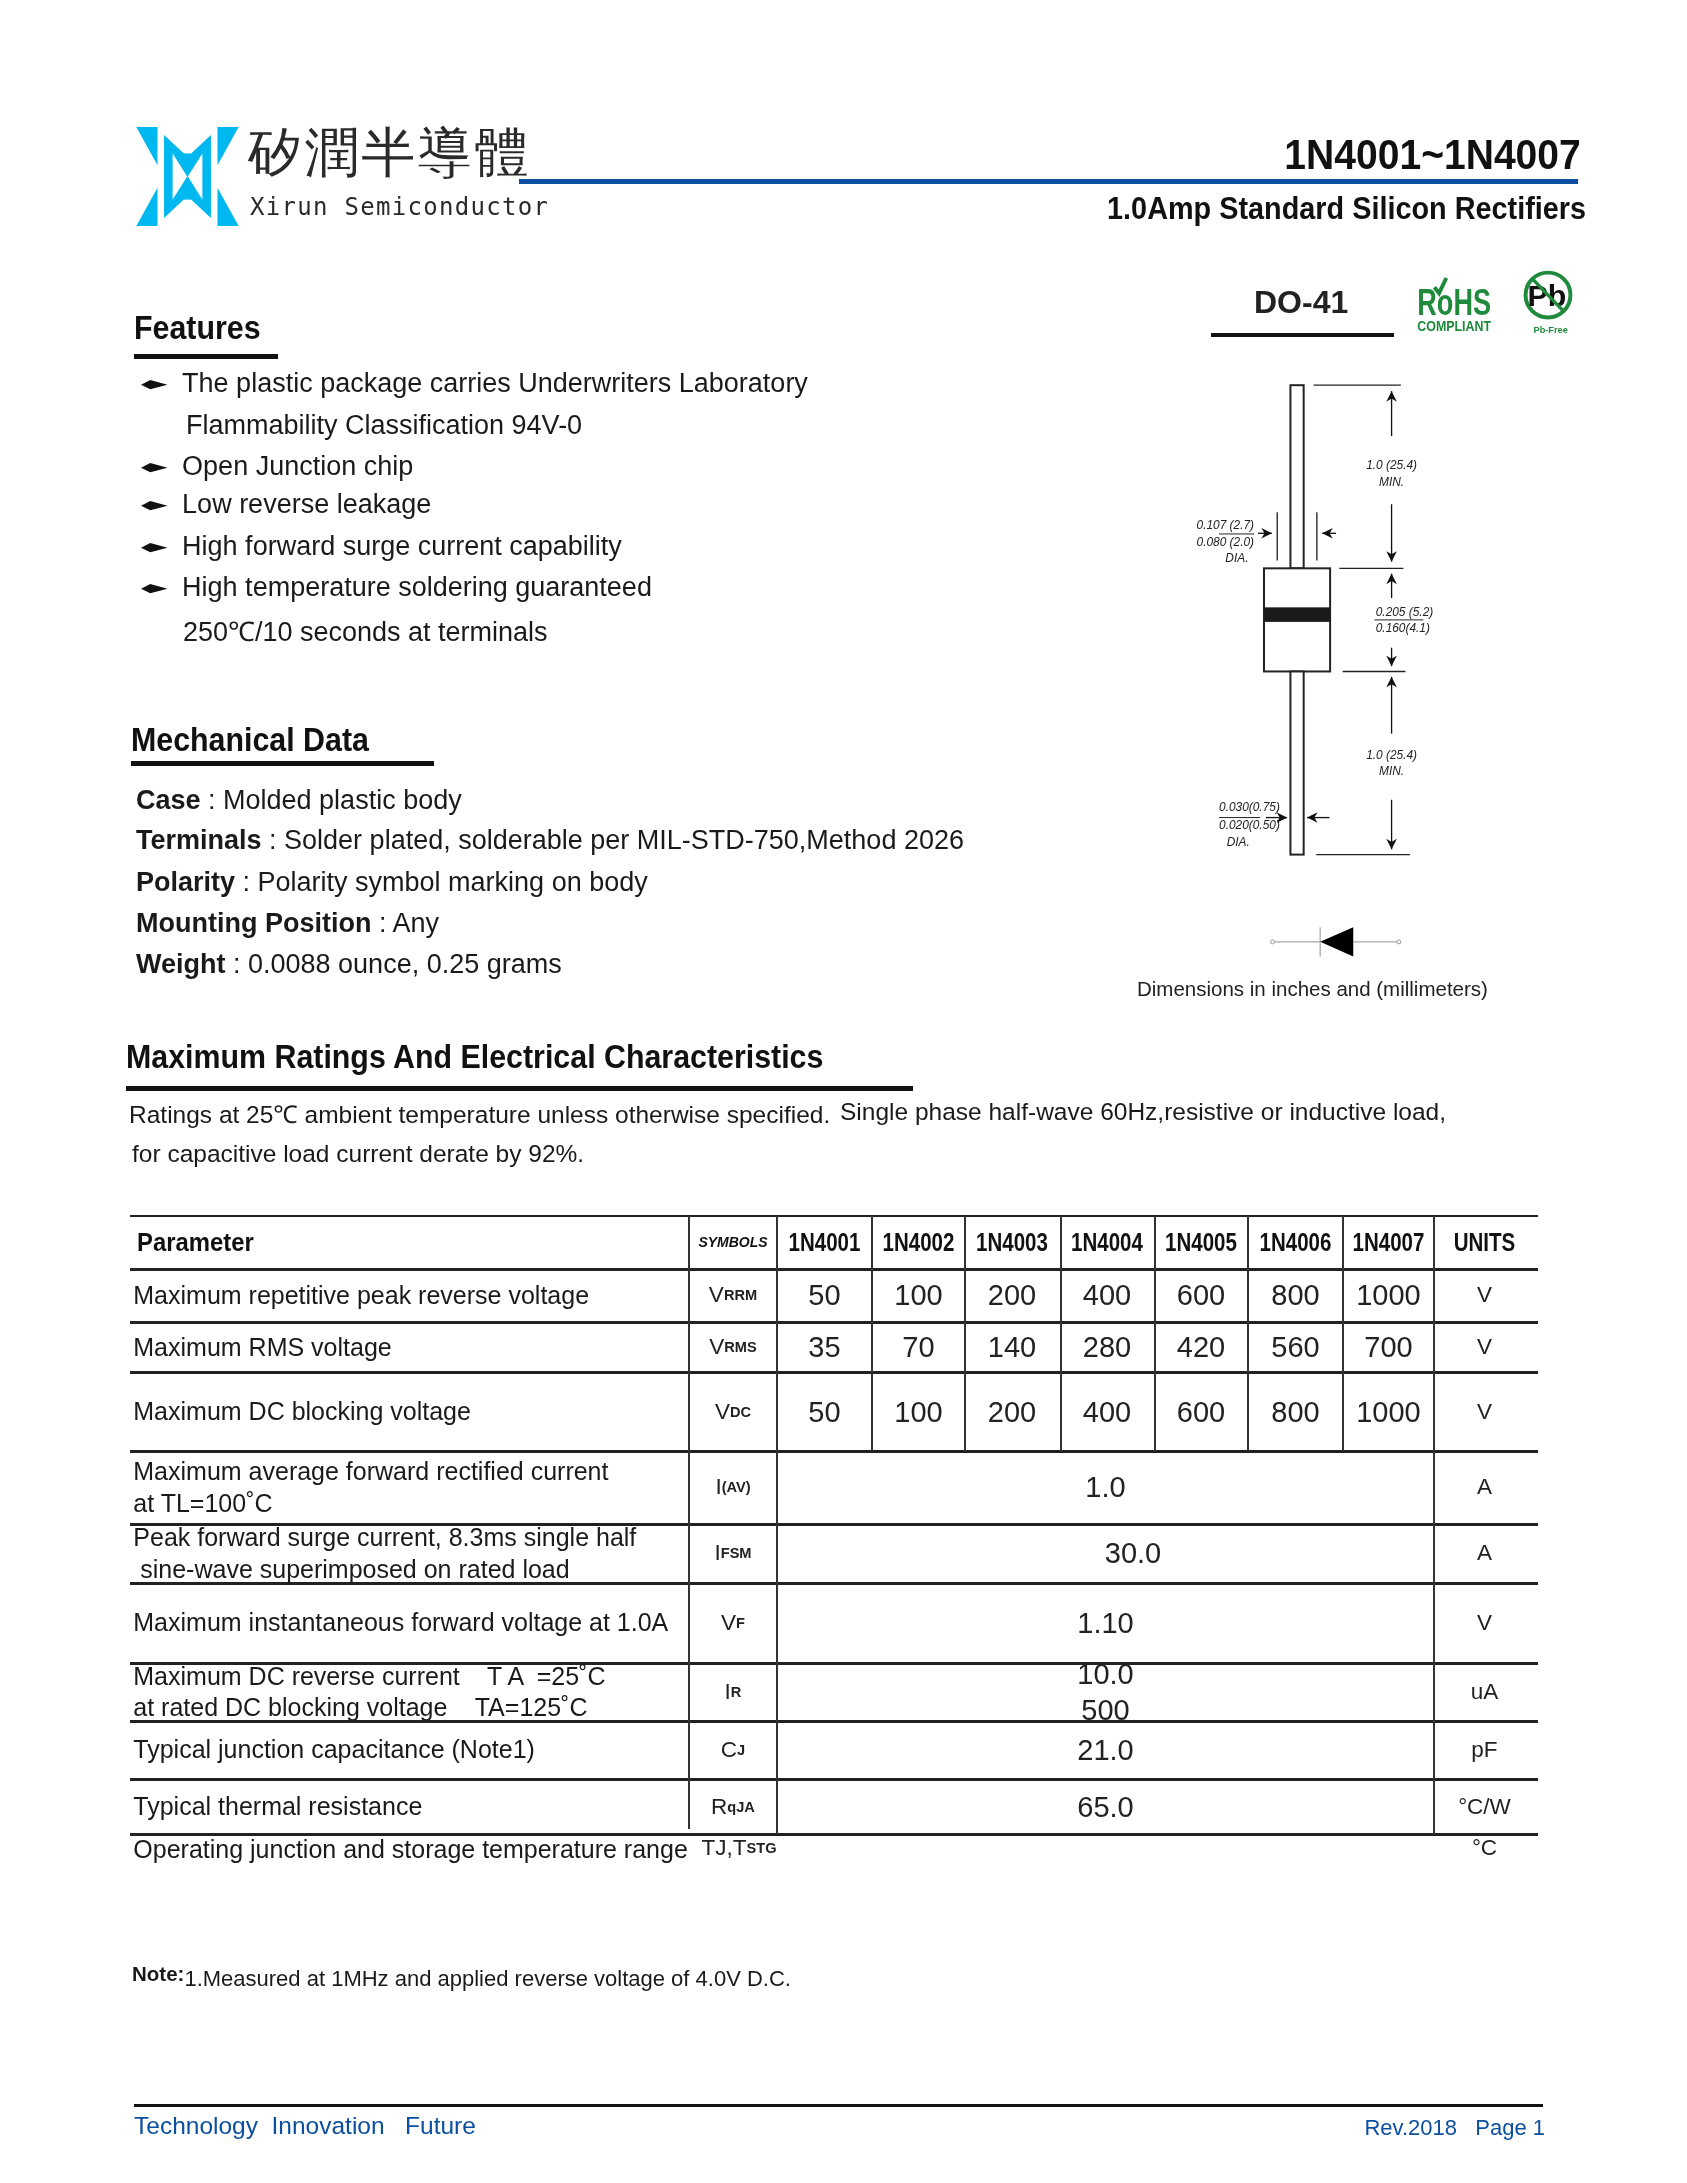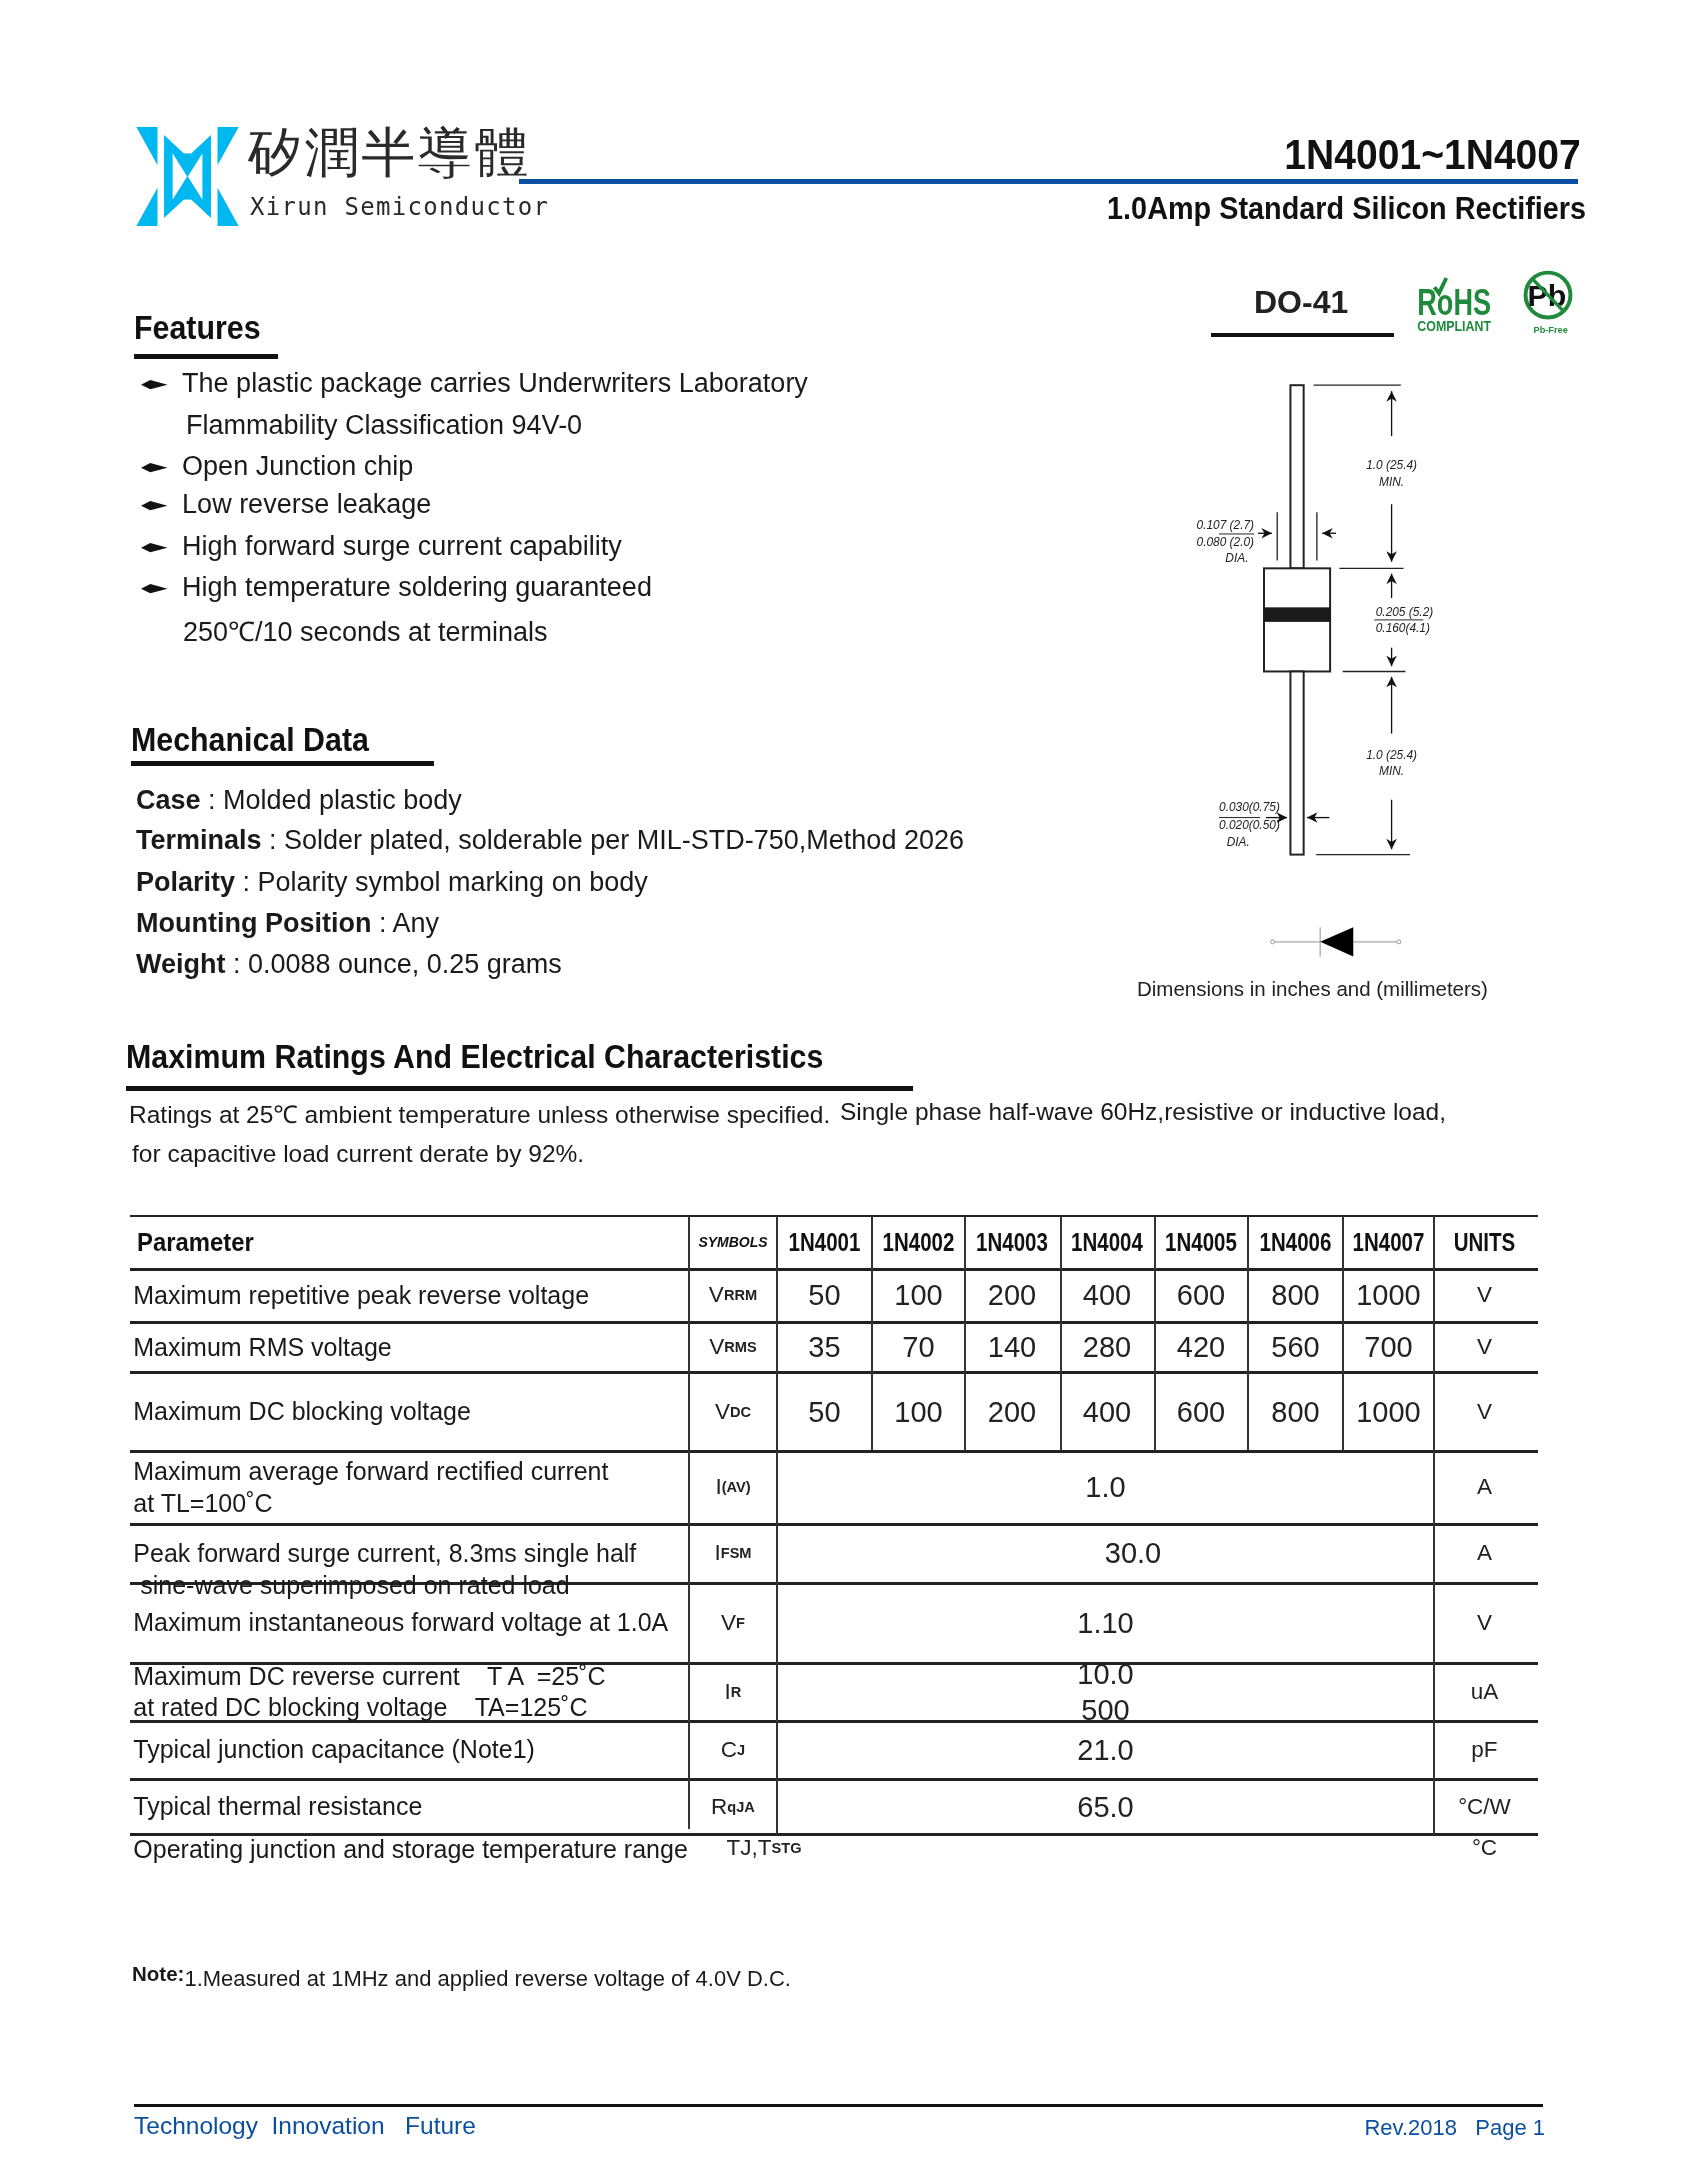--- a/index.html
+++ b/index.html
@@ -373,21 +373,21 @@
       <small>(AV)</small>
     </div>
     <div class="cell val" style="left: 645px; top: 235px; width: 657px; height: 73px;">
       <div>
         <div>1.0</div>
       </div>
     </div>
     <div class="cell unit" style="left: 1302px; top: 235px; width: 101px; height: 73px;">
       <span>A</span>
     </div>
-    <div class="cell left param" style="left: 0px; top: 324px; width: 552px; height: 59px;">
+    <div class="cell left param" style="left: 0px; top: 308px; width: 552px; height: 59px;">
       <div>
         <div style="white-space: pre;">Peak forward surge current, 8.3ms single half</div>
         <div style="white-space: pre;"> sine-wave superimposed on rated load</div>
       </div>
     </div>
     <div class="cell sym" style="left: 557px; top: 308px; width: 88px; height: 59px;">
       <span>I</span>
       <small>FSM</small>
     </div>
     <div class="cell val" style="left: 645px; top: 308px; width: 712px; height: 59px;">
@@ -466,21 +466,21 @@
       </div>
     </div>
     <div class="cell unit" style="left: 1302px; top: 564px; width: 101px; height: 54px;">
       <span>°C/W</span>
     </div>
     <div class="cell left param" style="left: 0px; top: 618px; width: 552px;">
       <div>
         <div style="white-space: pre;">Operating junction and storage temperature range</div>
       </div>
     </div>
-    <div class="cell sym" style="left: 588px; top: 618px; width: 88px;">
+    <div class="cell sym" style="left: 563px; top: 618px; width: 88px;">
       <span>TJ,T</span>
       <small>STG</small>
     </div>
     <div class="cell unit" style="left: 1302px; top: 618px; width: 101px;">
       <span>°C</span>
     </div>
   </div>
 
 <div class="abs note"><b>Note:</b><span>1.Measured at 1MHz and applied reverse voltage of 4.0V D.C.</span></div>
 

